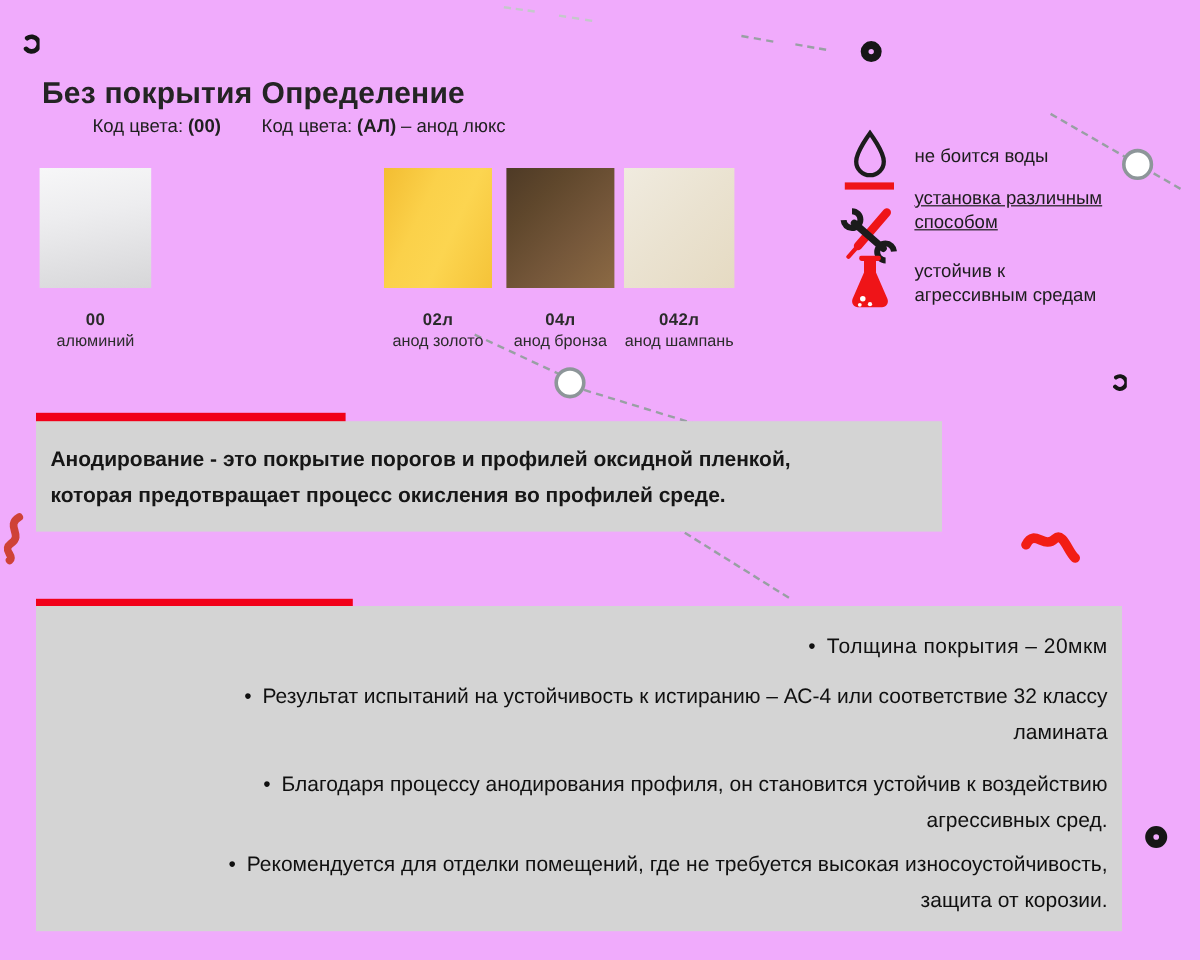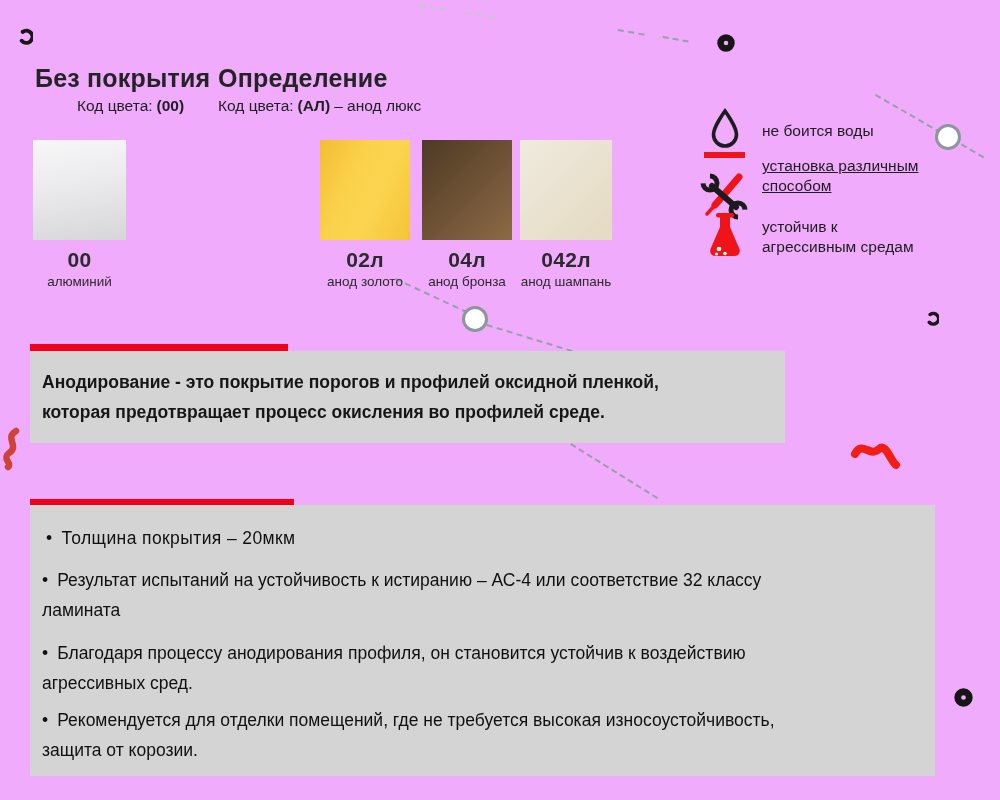--- a/index.html
+++ b/index.html
@@ -24,32 +24,32 @@
   .h-code .bold{font-weight:700;margin-left:4px;}
   .h-code .suffix{margin-left:4px;}
   
   .swatch{position:absolute;top:140px;z-index:2;text-align:center;}
   .chip{width:100%;height:100px;}
   .chip-aluminium{background:linear-gradient(170deg,#f7f7f8 0%,#ededef 38%,#e7e7e9 55%,#d6d6d8 100%);}
   .chip-silver{background:linear-gradient(155deg,#fbfbfc 0%,#ececee 45%,#e4e4e7 70%,#d8d8db 100%);}
   .chip-gold{background:linear-gradient(115deg,#f3bd32 0%,#fbd14a 35%,#fcd550 60%,#f5c338 100%);}
   .chip-bronze{background:linear-gradient(135deg,#4e3a26 0%,#5f472c 28%,#75573a 62%,#8c6a44 100%);}
   .chip-champagne{background:linear-gradient(135deg,#f0ebdf 0%,#eae2d0 50%,#e5dac2 100%);}
-  .sw-code{margin-top:8px;font-size:21px;font-weight:600;color:#2b2b2b;letter-spacing:.3px;}
+  .sw-code{margin-top:18px;font-size:14px;font-weight:600;color:#2b2b2b;letter-spacing:.3px;}
   .sw-name{margin-top:2px;font-size:13.5px;color:#2b2b2b;}
   
   .benefit-icon{position:absolute;z-index:2;}
   .benefit-text{position:absolute;left:762px;z-index:2;font-size:15.5px;line-height:19.5px;color:#1d1d1d;white-space:pre-line;}
   .drop-bar{position:absolute;left:704px;top:152px;width:41px;height:5.5px;background:var(--icon-red);z-index:2;}
   
   .banner{position:absolute;z-index:2;height:34px;background:var(--red);color:#fff;font-weight:700;font-size:21px;
           display:flex;align-items:flex-end;padding-left:13px;box-sizing:border-box;letter-spacing:.2px;margin-top:27px;}
   .panel{position:absolute;z-index:2;background:var(--panel);box-sizing:border-box;}
   .def-panel{white-space:pre-line;font-size:17.5px;font-weight:600;line-height:30px;color:#161616;padding:16px 20px 0 12px;}
-  .feat-panel{padding:10px 12px 0 12px;}
+  .feat-panel{padding:10px 12px 0 12px;text-align:right;}
   .bullet{white-space:pre-line;font-size:17.5px;line-height:30px;color:#101010;font-weight:500;}
   .bullet::before{content:"•";margin-right:9px;}
   .bullet.b0{margin:8px 0 0 4px;letter-spacing:.4px;}
   .bullet.b1{margin-top:12px;}
   .bullet.b2{margin-top:13px;}
   .bullet.b3{margin-top:7px;}
 </style>
 </head>
 <body>
 

